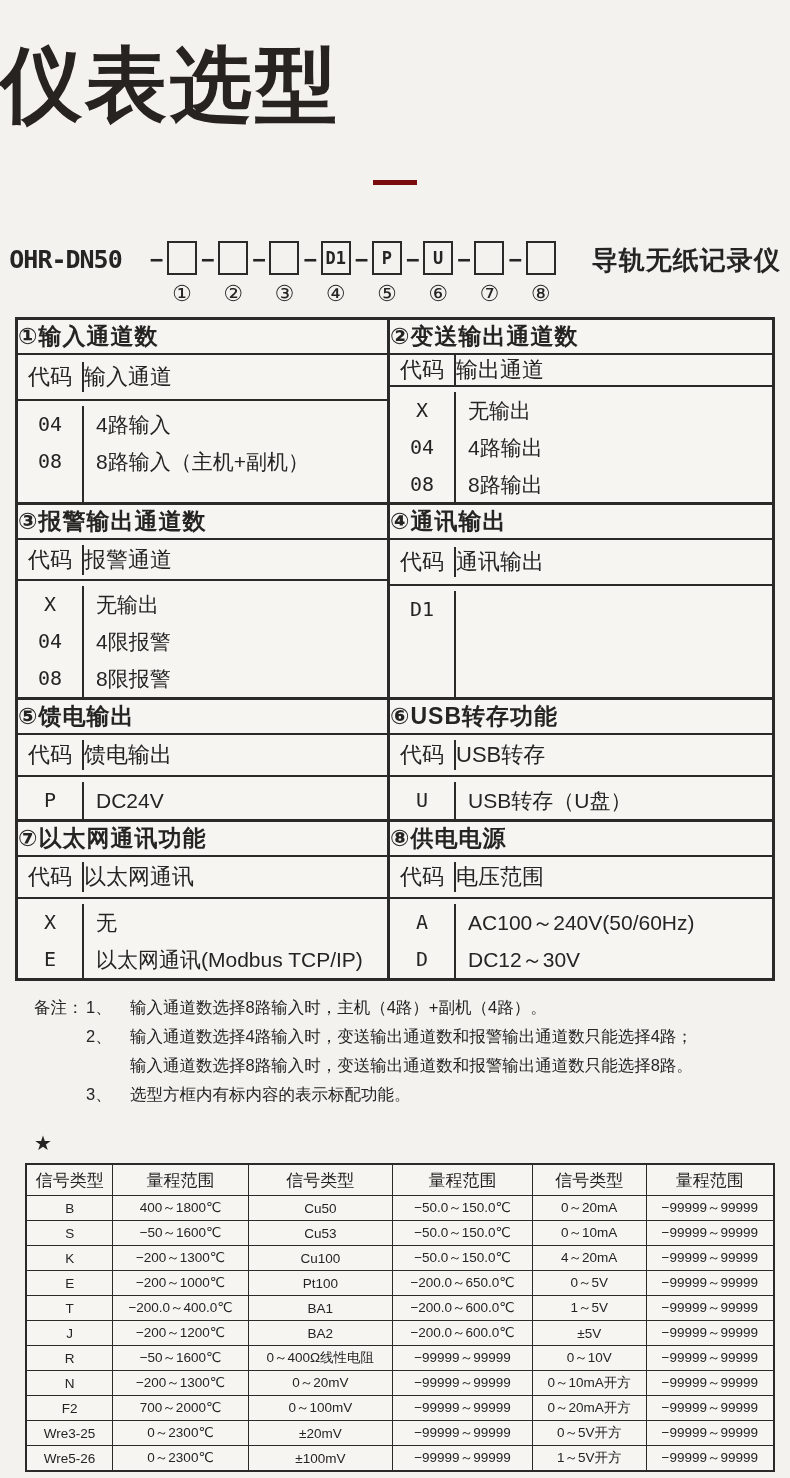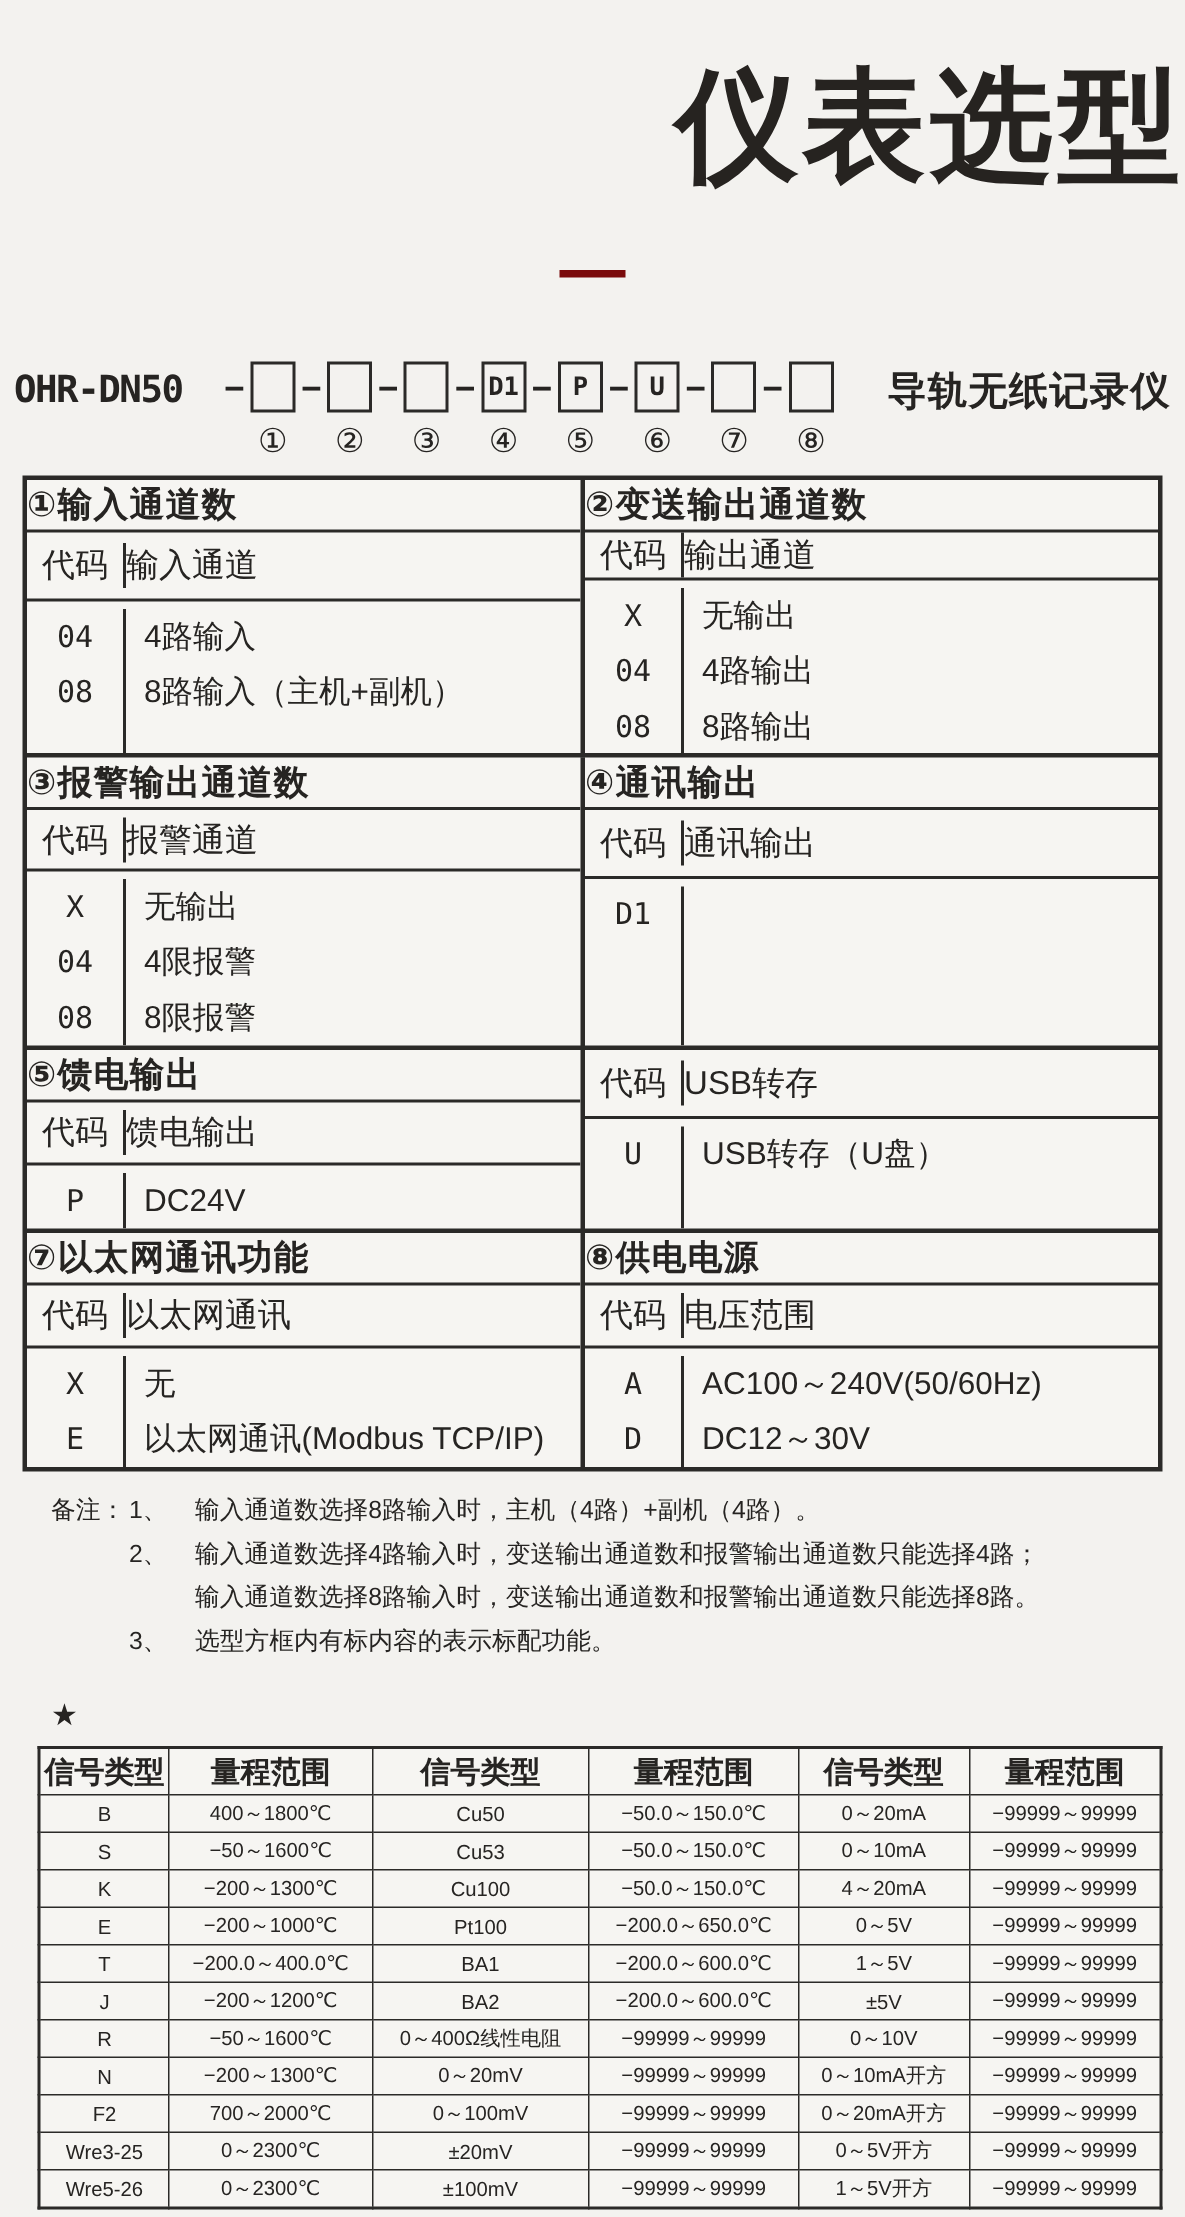--- a/index.html
+++ b/index.html
@@ -4,21 +4,21 @@
 <style>
   html,body{margin:0;padding:0;}
   body{background:#e9e8e6;}
   .page{
     width:790px;height:1478px;margin:0 auto;background:#f3f2ef;
     overflow:hidden;position:relative;color:#262422;
     font-family:"Liberation Sans","DejaVu Sans",sans-serif;
   }
   
   .page-title{
-    margin-top:36px;text-align:right;font-size:82px;line-height:1.2;
+    margin-top:36px;text-align:left;font-size:82px;line-height:1.2;
     font-weight:900;letter-spacing:3px;color:#262320;
   }
   .title-underline{
     width:44px;height:5px;margin:46px auto 0;background:#7a0b0c;
   }
   
   .model-line{
     margin-top:56px;display:flex;justify-content:center;
     align-items:flex-start;white-space:nowrap;padding:0 8px;gap:24px;
   }
@@ -77,21 +77,21 @@
   .star-icon{margin-right:10px;font-size:20px;}
   
   .signal-table{
     margin:8px 15px 0 25px;border-collapse:collapse;width:750px;
     border:2px solid #2b2a28;background:#f6f5f2;table-layout:fixed;
   }
   .signal-table th,.signal-table td{
     border:1px solid #2b2a28;text-align:center;padding:0 2px;
     overflow:hidden;white-space:nowrap;
   }
-  .signal-table th{height:30px;font-size:20px;font-weight:bold;}
+  .signal-table th{height:30px;font-size:17px;font-weight:normal;}
   .signal-table td{height:24px;font-size:13.5px;}
 </style>
 </head>
 <body>
 
 <div class="page">
 
   <div class="page-title">仪表选型</div>
   <div class="title-underline"></div>
 
@@ -219,20 +219,21 @@
         <div class="sec-body">
           <div class="sec-codes">
             <div class="sec-code-entry">P</div>
           </div>
           <div class="sec-descs">
             <div class="sec-desc-entry">DC24V</div>
           </div>
         </div>
       </div>
       <div class="section">
+        <div class="sec-title">⑥USB转存功能</div>
         <div class="sec-header">
           <span class="sec-code-h">代码</span>
           <span class="sec-desc-h">USB转存</span>
         </div>
         <div class="sec-body">
           <div class="sec-codes">
             <div class="sec-code-entry">U</div>
           </div>
           <div class="sec-descs">
             <div class="sec-desc-entry">USB转存（U盘）</div>

